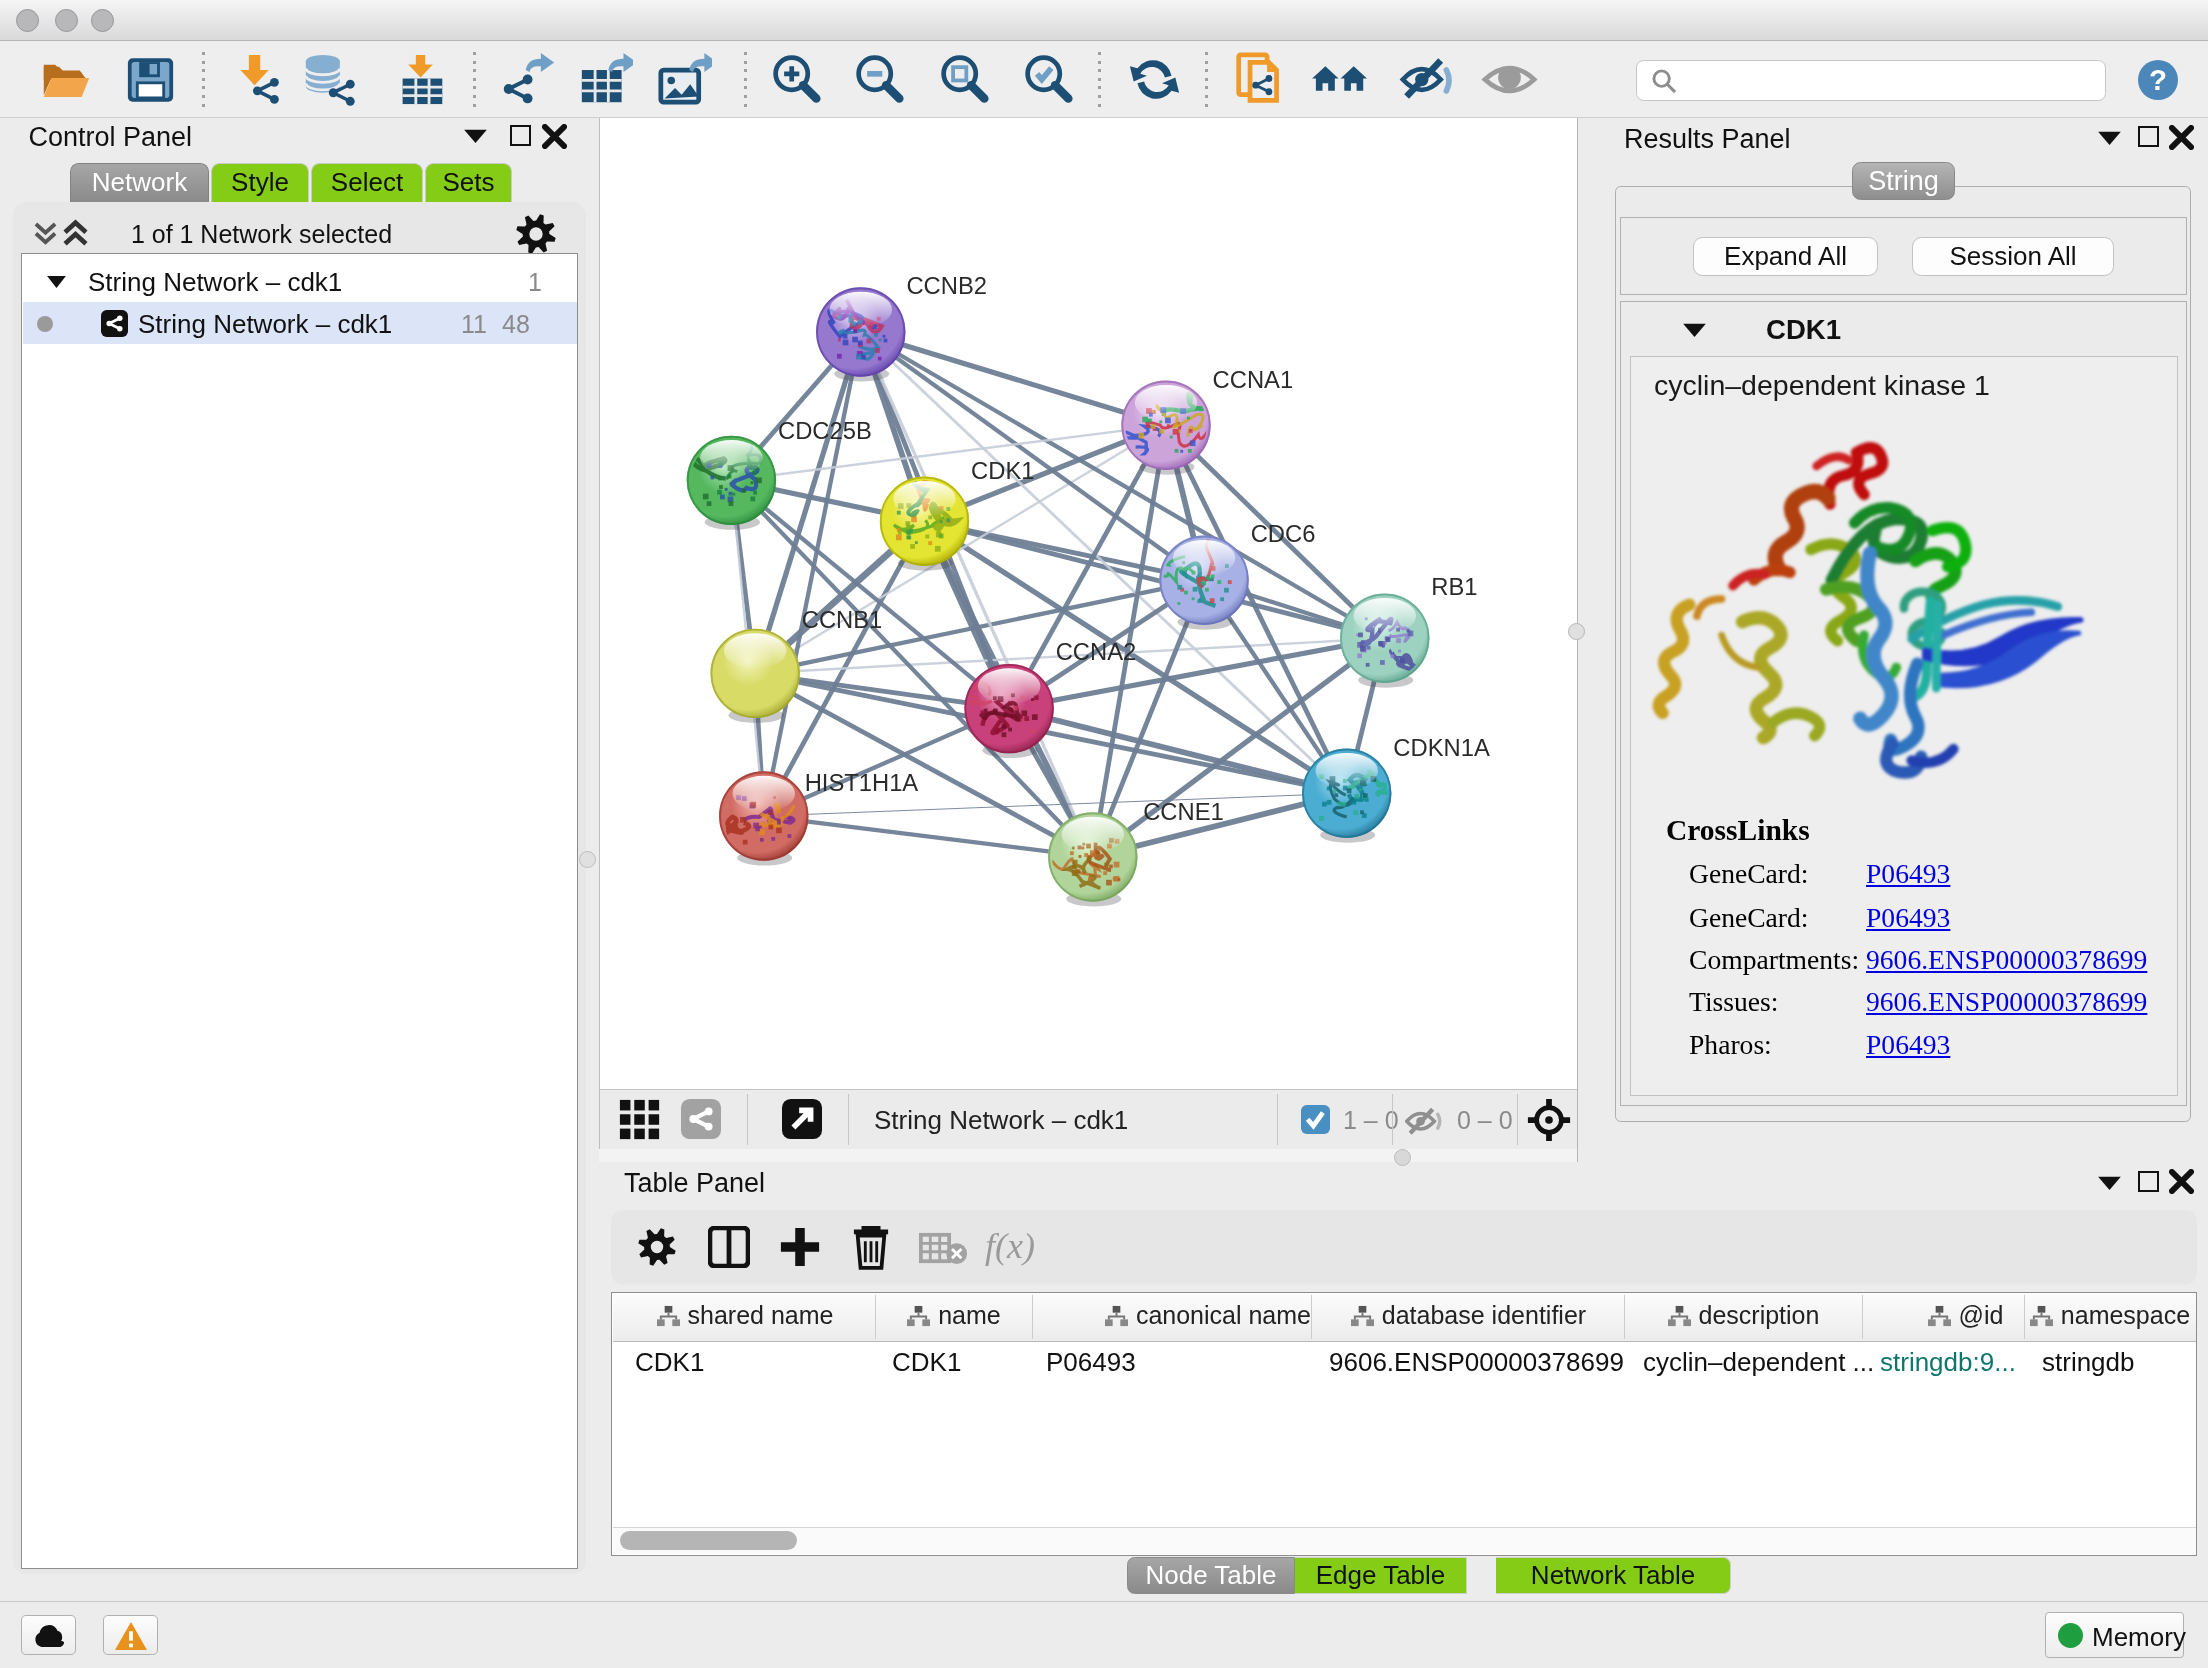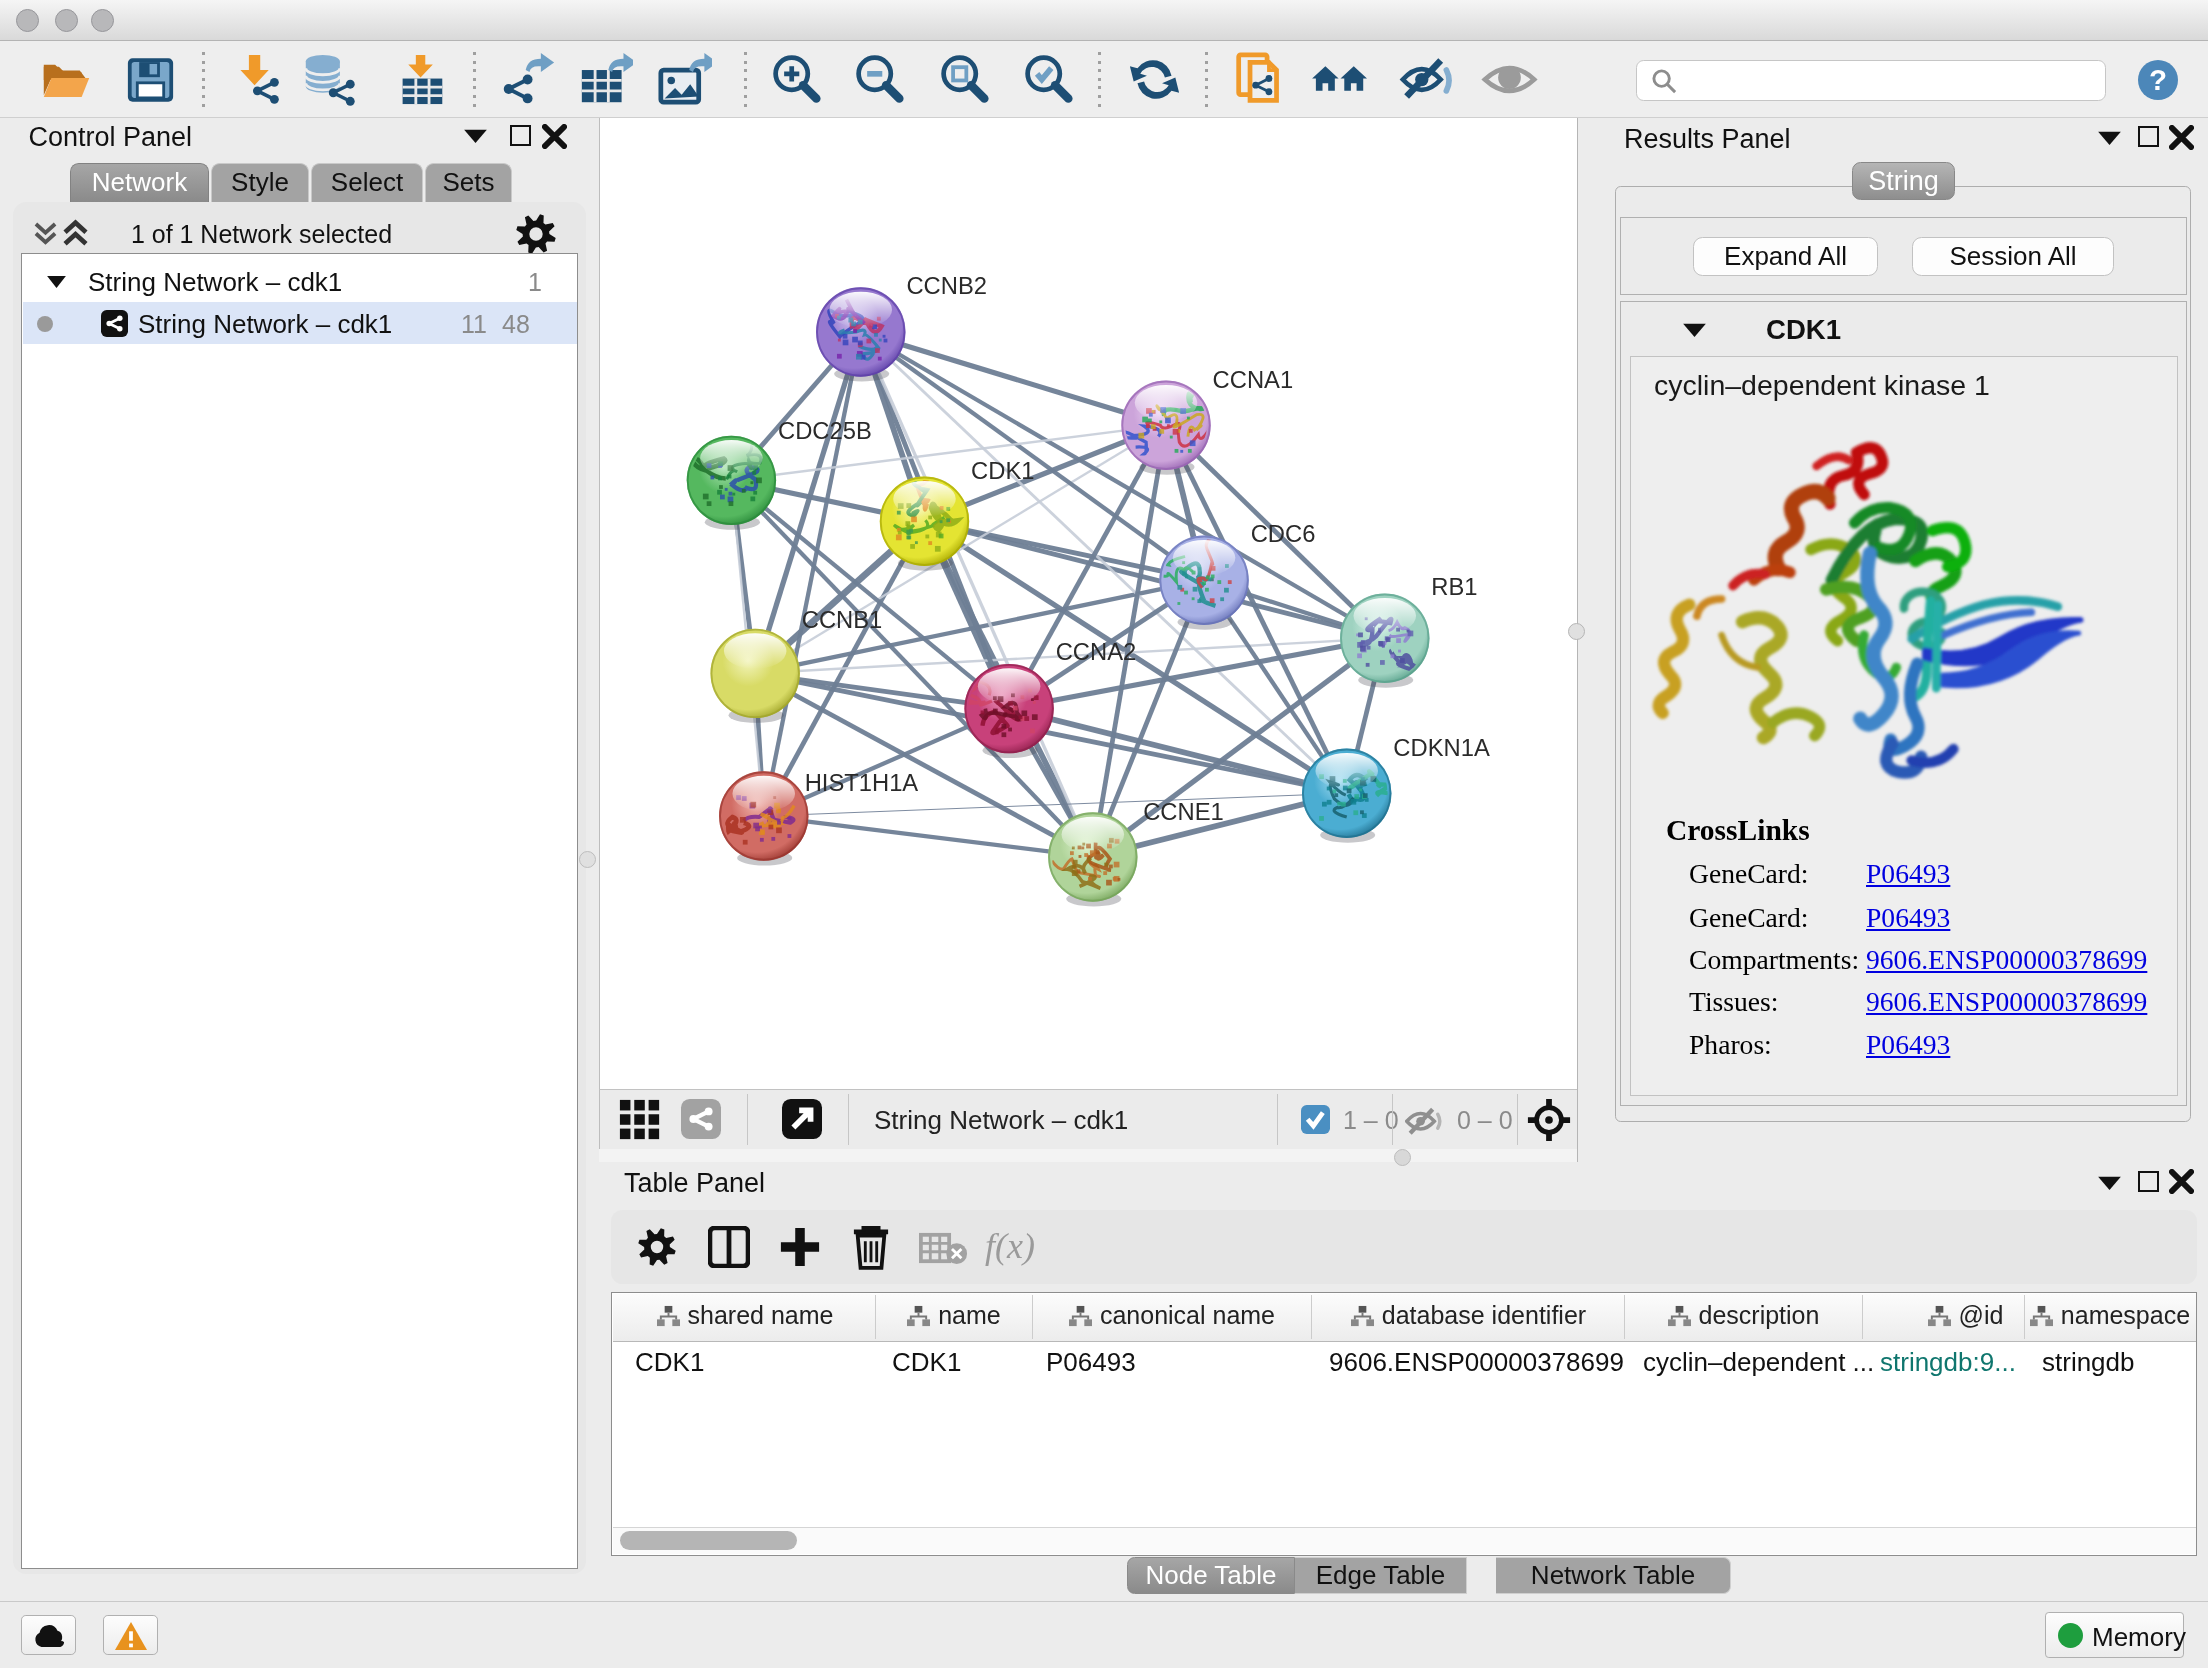--- a/index.html
+++ b/index.html
@@ -1,20 +1,20 @@
 <!DOCTYPE html>
 <html style="font-size:15px"><head><meta charset="utf-8"><style>
 *{margin:0;padding:0;box-sizing:border-box;}
 html,body{width:2208px;height:1668px;background:#ececec;font-family:"Liberation Sans",sans-serif;overflow:hidden;}
 .abs{position:absolute;}
 #page{position:relative;width:2208px;height:1668px;background:#ececec;}
 .tl{border-radius:50%;background:#b8b8ba;border:1.9px solid #97979b;width:23px;height:23px;}
 .icon{position:absolute;}
 .vsep{position:absolute;width:2.9px;height:55px;top:52px;background:repeating-linear-gradient(#9f9f9f 0 2.9px,rgba(0,0,0,0) 2.9px 8.6px);}
-.tab{position:absolute;border:1.9px solid #c9c9c9;background:#a3a3a3;color:#111;
+.tab{position:absolute;border:1.9px solid #c9c9c9;background:#84cc16;color:#111;
  text-align:center;font-size:26px;border-radius:8.6px 8.6px 0 0;border-bottom:none;}
 .seltab{background:linear-gradient(#a6a6a6,#8a8a8a);color:#fff;border-color:#828282;}
 .btn{position:absolute;background:#fdfdfd;border:1.9px solid #c2c2c2;border-radius:9.5px;
  text-align:center;font-size:26px;color:#111;}
 </style></head><body>
 <div id="page">
 
 <div class="abs" style="left:0;top:0;width:2208px;height:41px;background:linear-gradient(#f5f5f5,#d9d9d9);border-bottom:1.9px solid #b4b4b4;"></div>
 <div class="abs tl" style="left:16px;top:8.6px;"></div>
 <div class="abs tl" style="left:55px;top:8.6px;"></div>
@@ -376,21 +376,21 @@
         <path d="M13,8 v4 M5,15 v-3 h16 v3" fill="none" stroke="#777" stroke-width="2"></path>
       </svg> shared name</div>
 <div class="abs" style="left:1032px;top:1295px;width:0;height:44px;border-left:1.9px solid #cccccc;"></div>
 <div class="abs" style="left:875px;top:1301px;width:157px;text-align:center;font-size:25px;color:#222;white-space:nowrap;overflow:hidden;"><svg width="25" height="23" viewBox="0 0 26 24" style="vertical-align:-3.8px;">
         <rect x="9" y="1" width="8" height="7" fill="#555"></rect>
         <rect x="1" y="15" width="8" height="7" fill="#888"></rect>
         <rect x="17" y="15" width="8" height="7" fill="#888"></rect>
         <path d="M13,8 v4 M5,15 v-3 h16 v3" fill="none" stroke="#777" stroke-width="2"></path>
       </svg> name</div>
 <div class="abs" style="left:1311px;top:1295px;width:0;height:44px;border-left:1.9px solid #cccccc;"></div>
-<div class="abs" style="left:1032px;top:1301px;width:279px;text-align:center;font-size:25px;color:#222;white-space:nowrap;overflow:hidden;"><svg width="25" height="23" viewBox="0 0 26 24" style="vertical-align:-3.8px;">
+<div class="abs" style="left:1032px;top:1301px;width:279px;text-align:right;font-size:25px;color:#222;white-space:nowrap;overflow:hidden;"><svg width="25" height="23" viewBox="0 0 26 24" style="vertical-align:-3.8px;">
         <rect x="9" y="1" width="8" height="7" fill="#555"></rect>
         <rect x="1" y="15" width="8" height="7" fill="#888"></rect>
         <rect x="17" y="15" width="8" height="7" fill="#888"></rect>
         <path d="M13,8 v4 M5,15 v-3 h16 v3" fill="none" stroke="#777" stroke-width="2"></path>
       </svg> canonical name</div>
 <div class="abs" style="left:1624px;top:1295px;width:0;height:44px;border-left:1.9px solid #cccccc;"></div>
 <div class="abs" style="left:1311px;top:1301px;width:314px;text-align:center;font-size:25px;color:#222;white-space:nowrap;overflow:hidden;"><svg width="25" height="23" viewBox="0 0 26 24" style="vertical-align:-3.8px;">
         <rect x="9" y="1" width="8" height="7" fill="#555"></rect>
         <rect x="1" y="15" width="8" height="7" fill="#888"></rect>
         <rect x="17" y="15" width="8" height="7" fill="#888"></rect>

